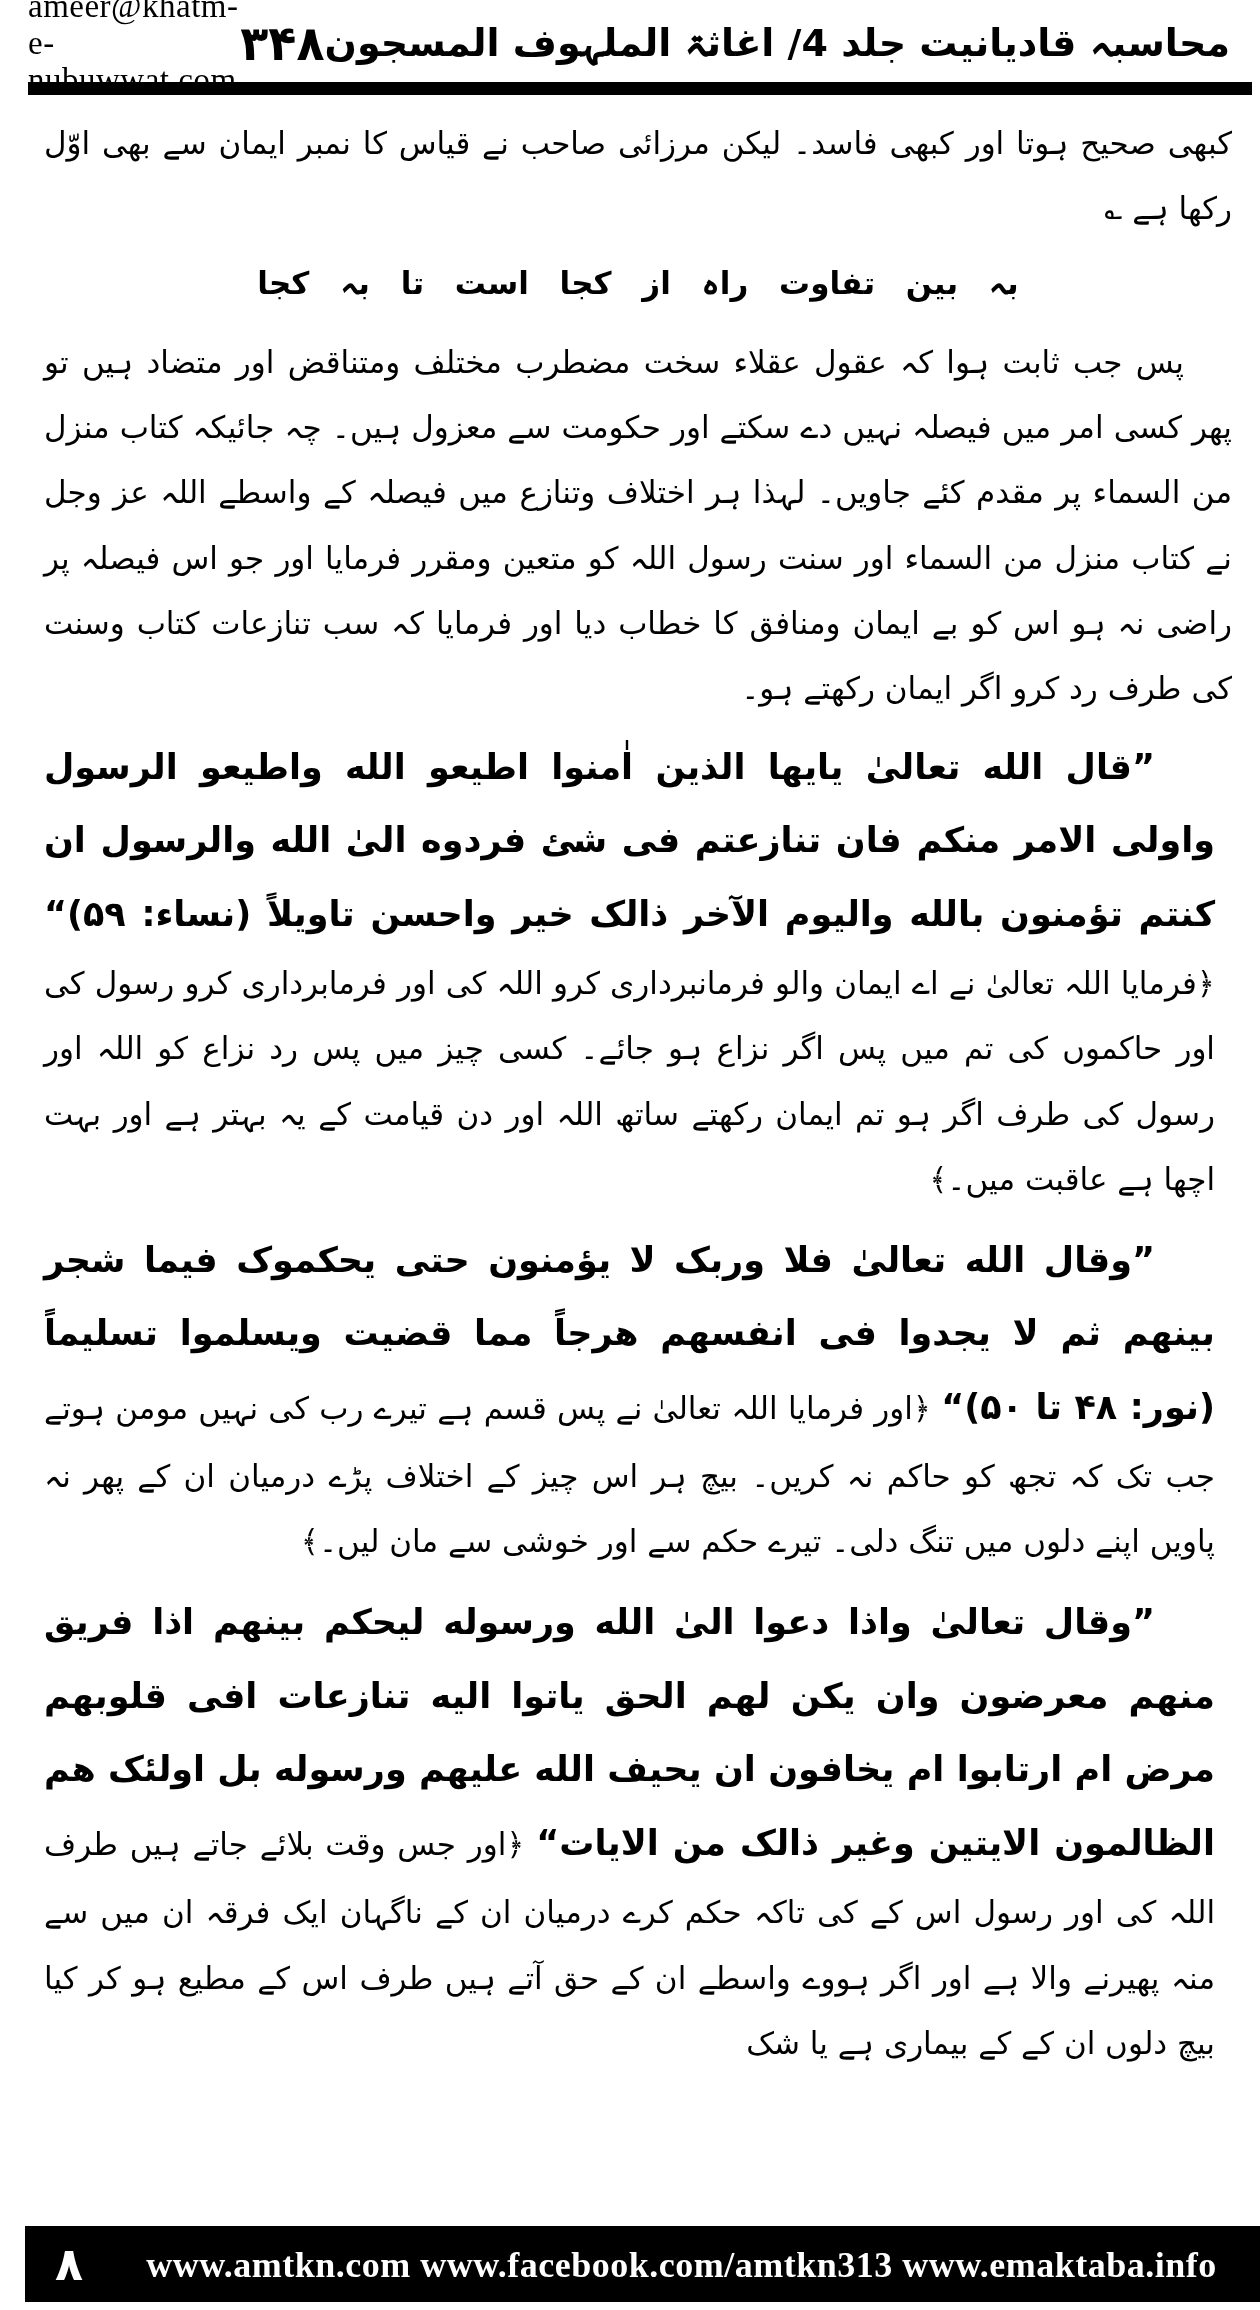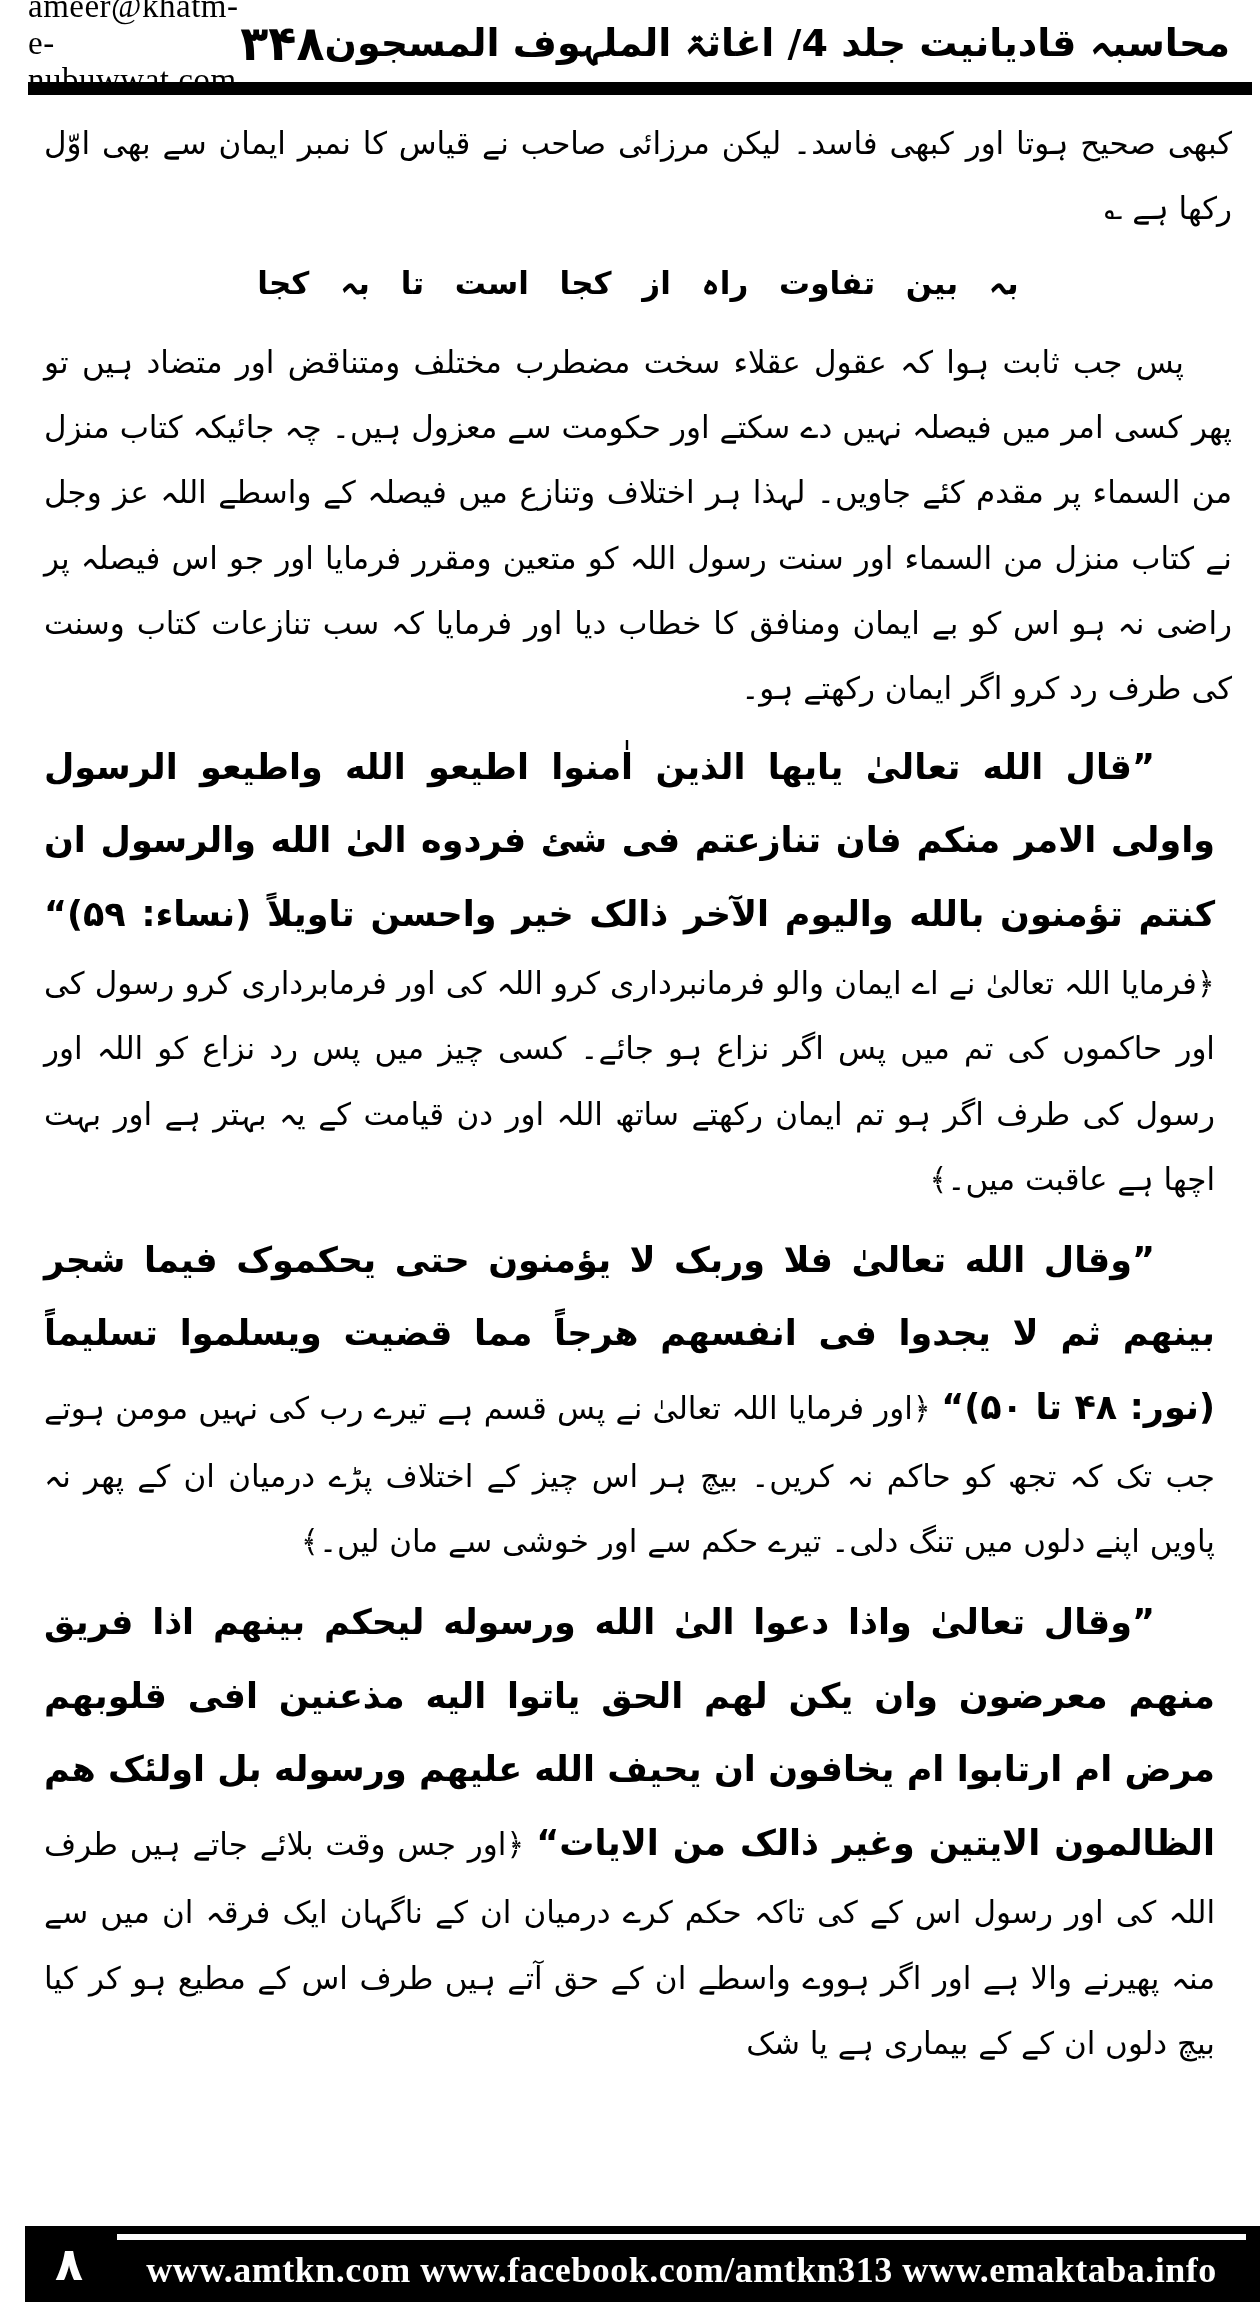--- a/index.html
+++ b/index.html
@@ -87,21 +87,21 @@
     display: flex;
     align-items: center;
     justify-content: center;
     font-size: 46px;
     font-weight: bold;
     direction: rtl;
   }
   .ftr-right {
     flex: 1;
     display: flex;
-    flex-direction: column;
+    flex-direction: row;
     padding: 6px 14px 4px 4px;
   }
   .ftr-line {
     height: 6px;
     background: #ffffff;
     margin: 2px 0 1px 0;
   }
   .ftr-urls {
     flex: 1;
     display: flex;
@@ -139,21 +139,21 @@
       <span class="urdu-inline">﴿فرمایا اللہ تعالیٰ نے اے ایمان والو فرمانبرداری کرو اللہ کی اور فرمابرداری کرو رسول کی اور حاکموں کی تم میں پس اگر نزاع ہو جائے۔ کسی چیز میں پس رد نزاع کو اللہ اور رسول کی طرف اگر ہو تم ایمان رکھتے ساتھ اللہ اور دن قیامت کے یہ بہتر ہے اور بہت اچھا ہے عاقبت میں۔﴾</span>
     </p>
 
 
     <p class="quote-block">
       <span class="arabic">”وقال الله تعالیٰ فلا وربک لا یؤمنون حتی یحکموک فیما شجر بینهم ثم لا یجدوا فی انفسهم هرجاً مما قضیت ویسلموا تسلیماً (نور: ۴۸ تا ۵۰)“</span>
       <span class="urdu-inline">﴿اور فرمایا اللہ تعالیٰ نے پس قسم ہے تیرے رب کی نہیں مومن ہوتے جب تک کہ تجھ کو حاکم نہ کریں۔ بیچ ہر اس چیز کے اختلاف پڑے درمیان ان کے پھر نہ پاویں اپنے دلوں میں تنگ دلی۔ تیرے حکم سے اور خوشی سے مان لیں۔﴾</span>
     </p>
 
     <p class="quote-block">
-      <span class="arabic">”وقال تعالیٰ واذا دعوا الیٰ الله ورسوله لیحکم بینهم اذا فریق منهم معرضون وان یکن لهم الحق یاتوا الیه مذعنین افی قلوبهم مرض ام ارتابوا ام یخافون ان یحیف الله علیهم ورسوله بل اولئک هم الظالمون الایتین وغیر ذالک من الایات“</span>
+      <span class="arabic">”وقال تعالیٰ واذا دعوا الیٰ الله ورسوله لیحکم بینهم اذا فریق منهم معرضون وان یکن لهم الحق یاتوا الیه تنازعات افی قلوبهم مرض ام ارتابوا ام یخافون ان یحیف الله علیهم ورسوله بل اولئک هم الظالمون الایتین وغیر ذالک من الایات“</span>
       <span class="urdu-inline">﴿اور جس وقت بلائے جاتے ہیں طرف اللہ کی اور رسول اس کے کی تاکہ حکم کرے درمیان ان کے ناگہان ایک فرقہ ان میں سے منہ پھیرنے والا ہے اور اگر ہووے واسطے ان کے حق آتے ہیں طرف اس کے مطیع ہو کر کیا بیچ دلوں ان کے کے بیماری ہے یا شک</span>
     </p>
 
   </div>
 
   <div class="ftr">
     <div class="ftr-num">۸</div>
     <div class="ftr-right">
       <div class="ftr-line"></div>
       <div class="ftr-urls">www.amtkn.com www.facebook.com/amtkn313 www.emaktaba.info</div>

